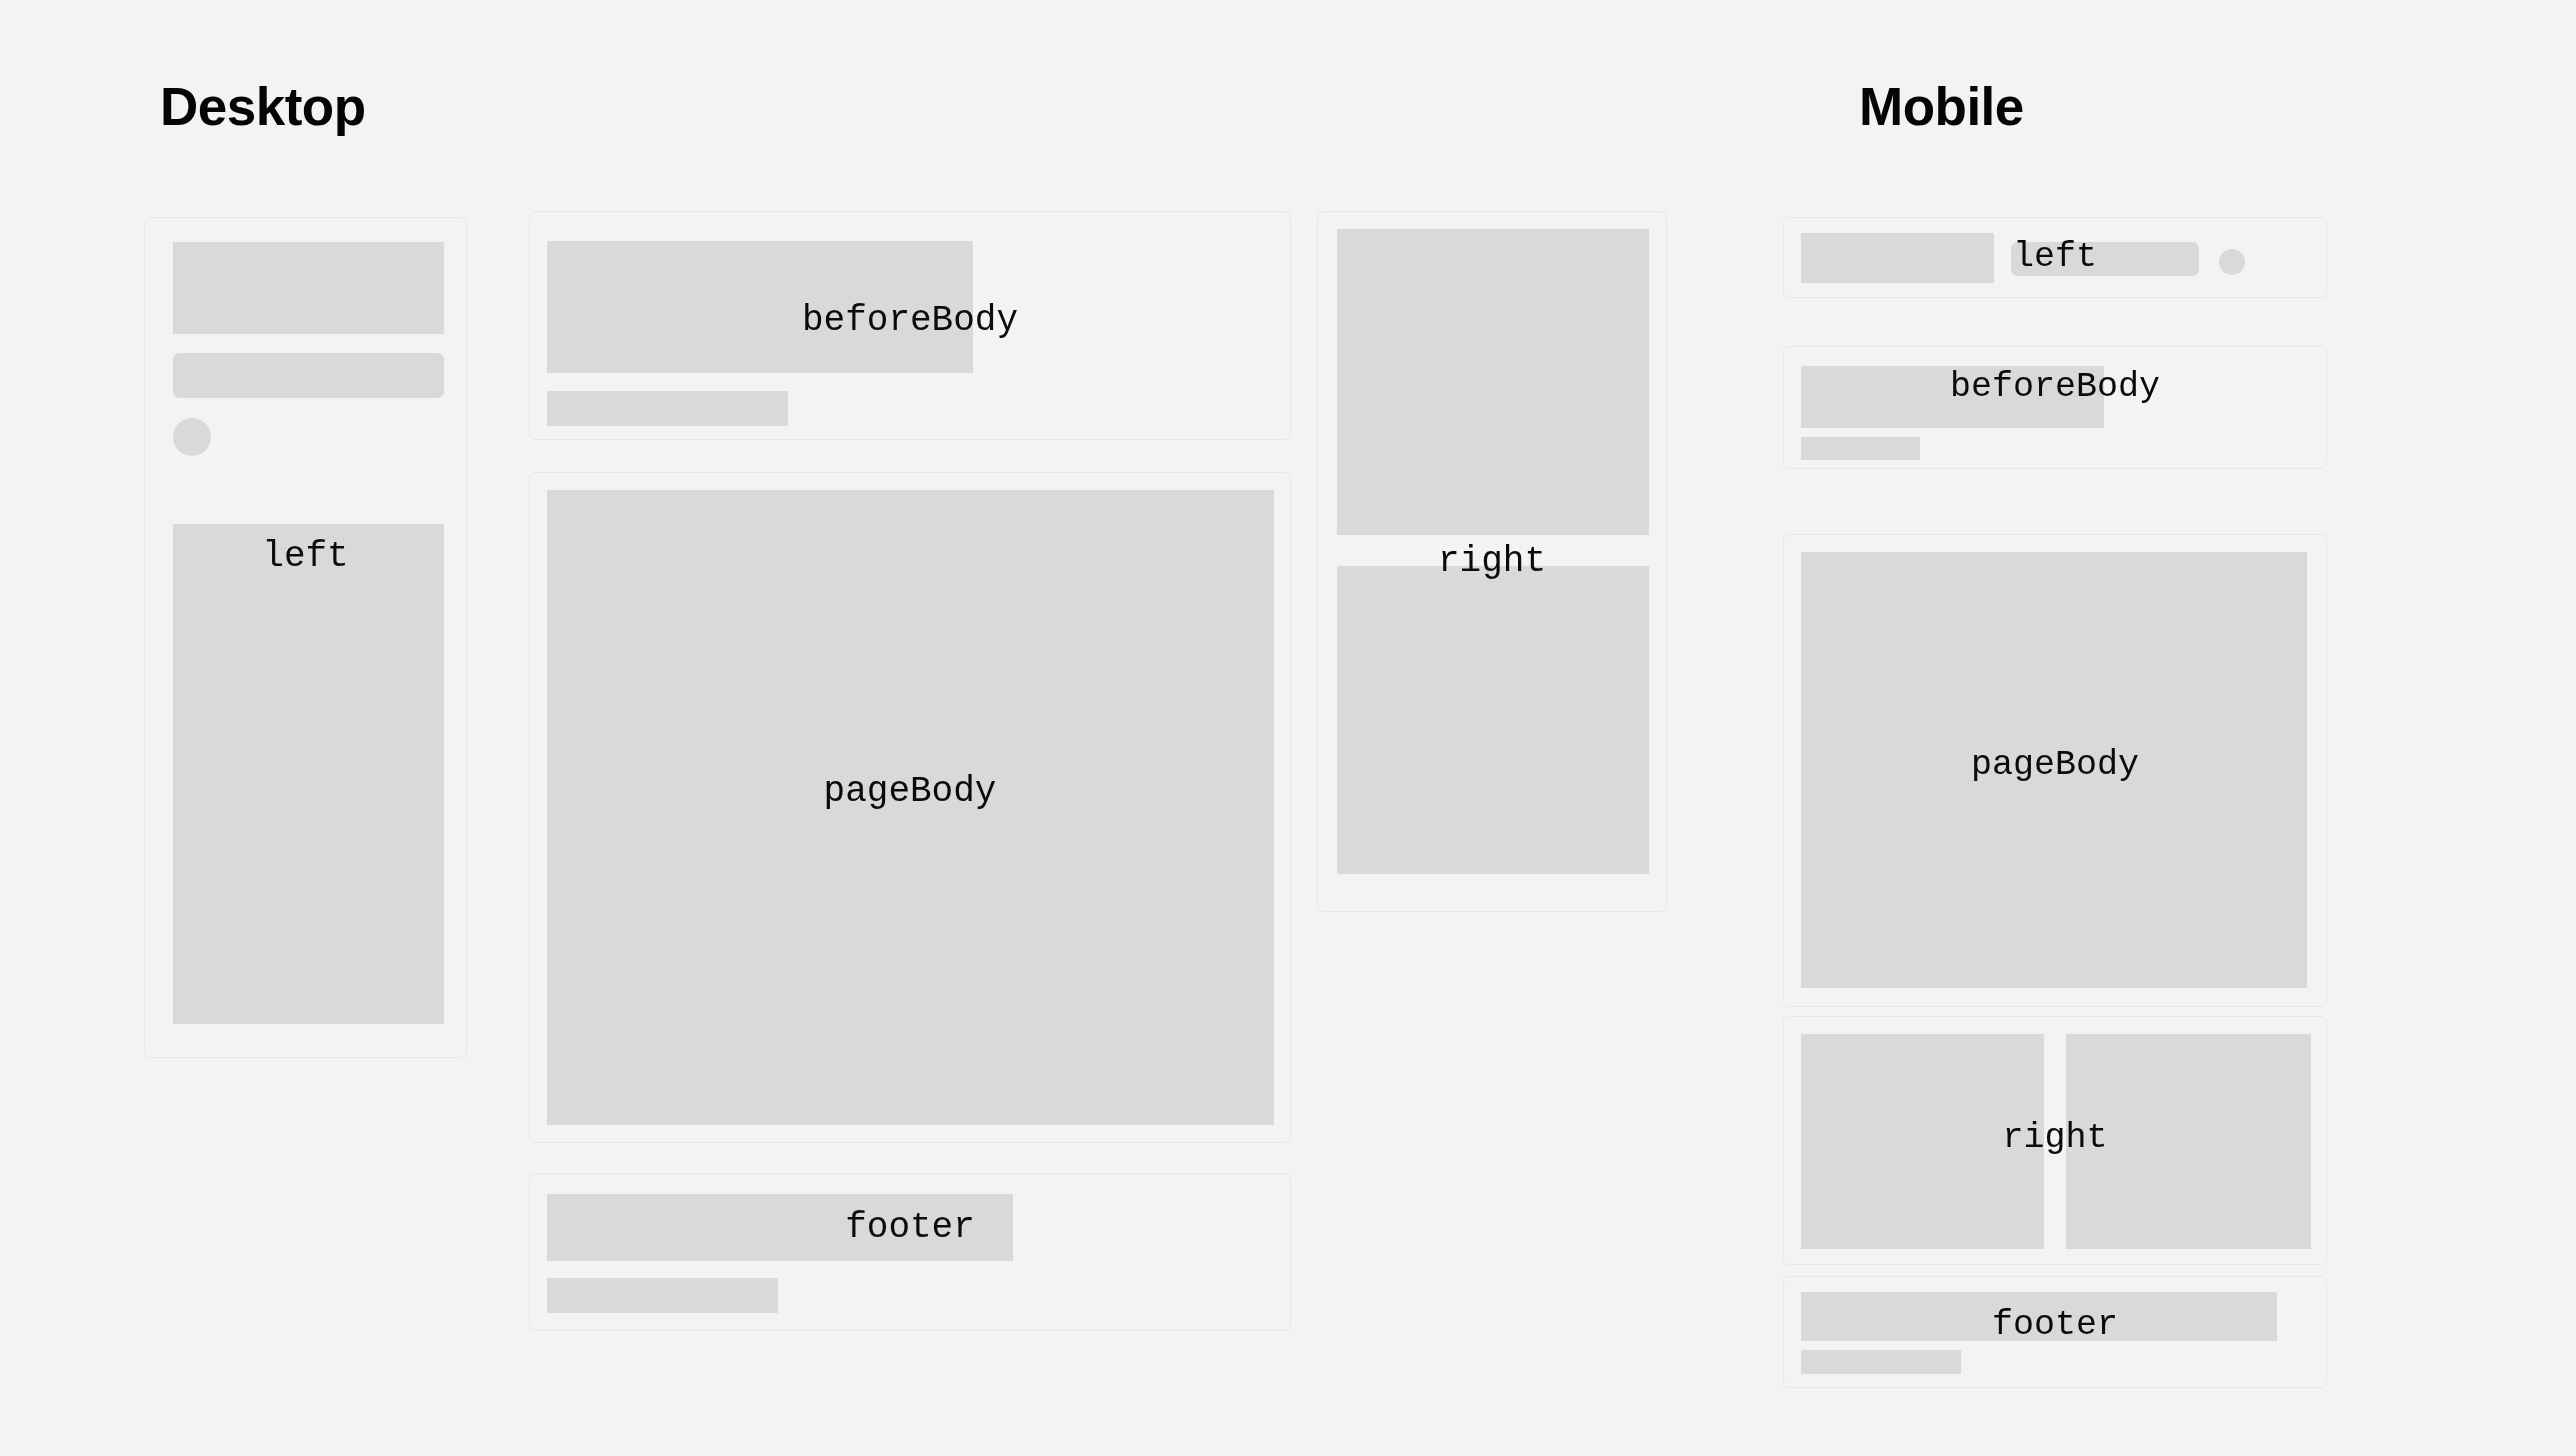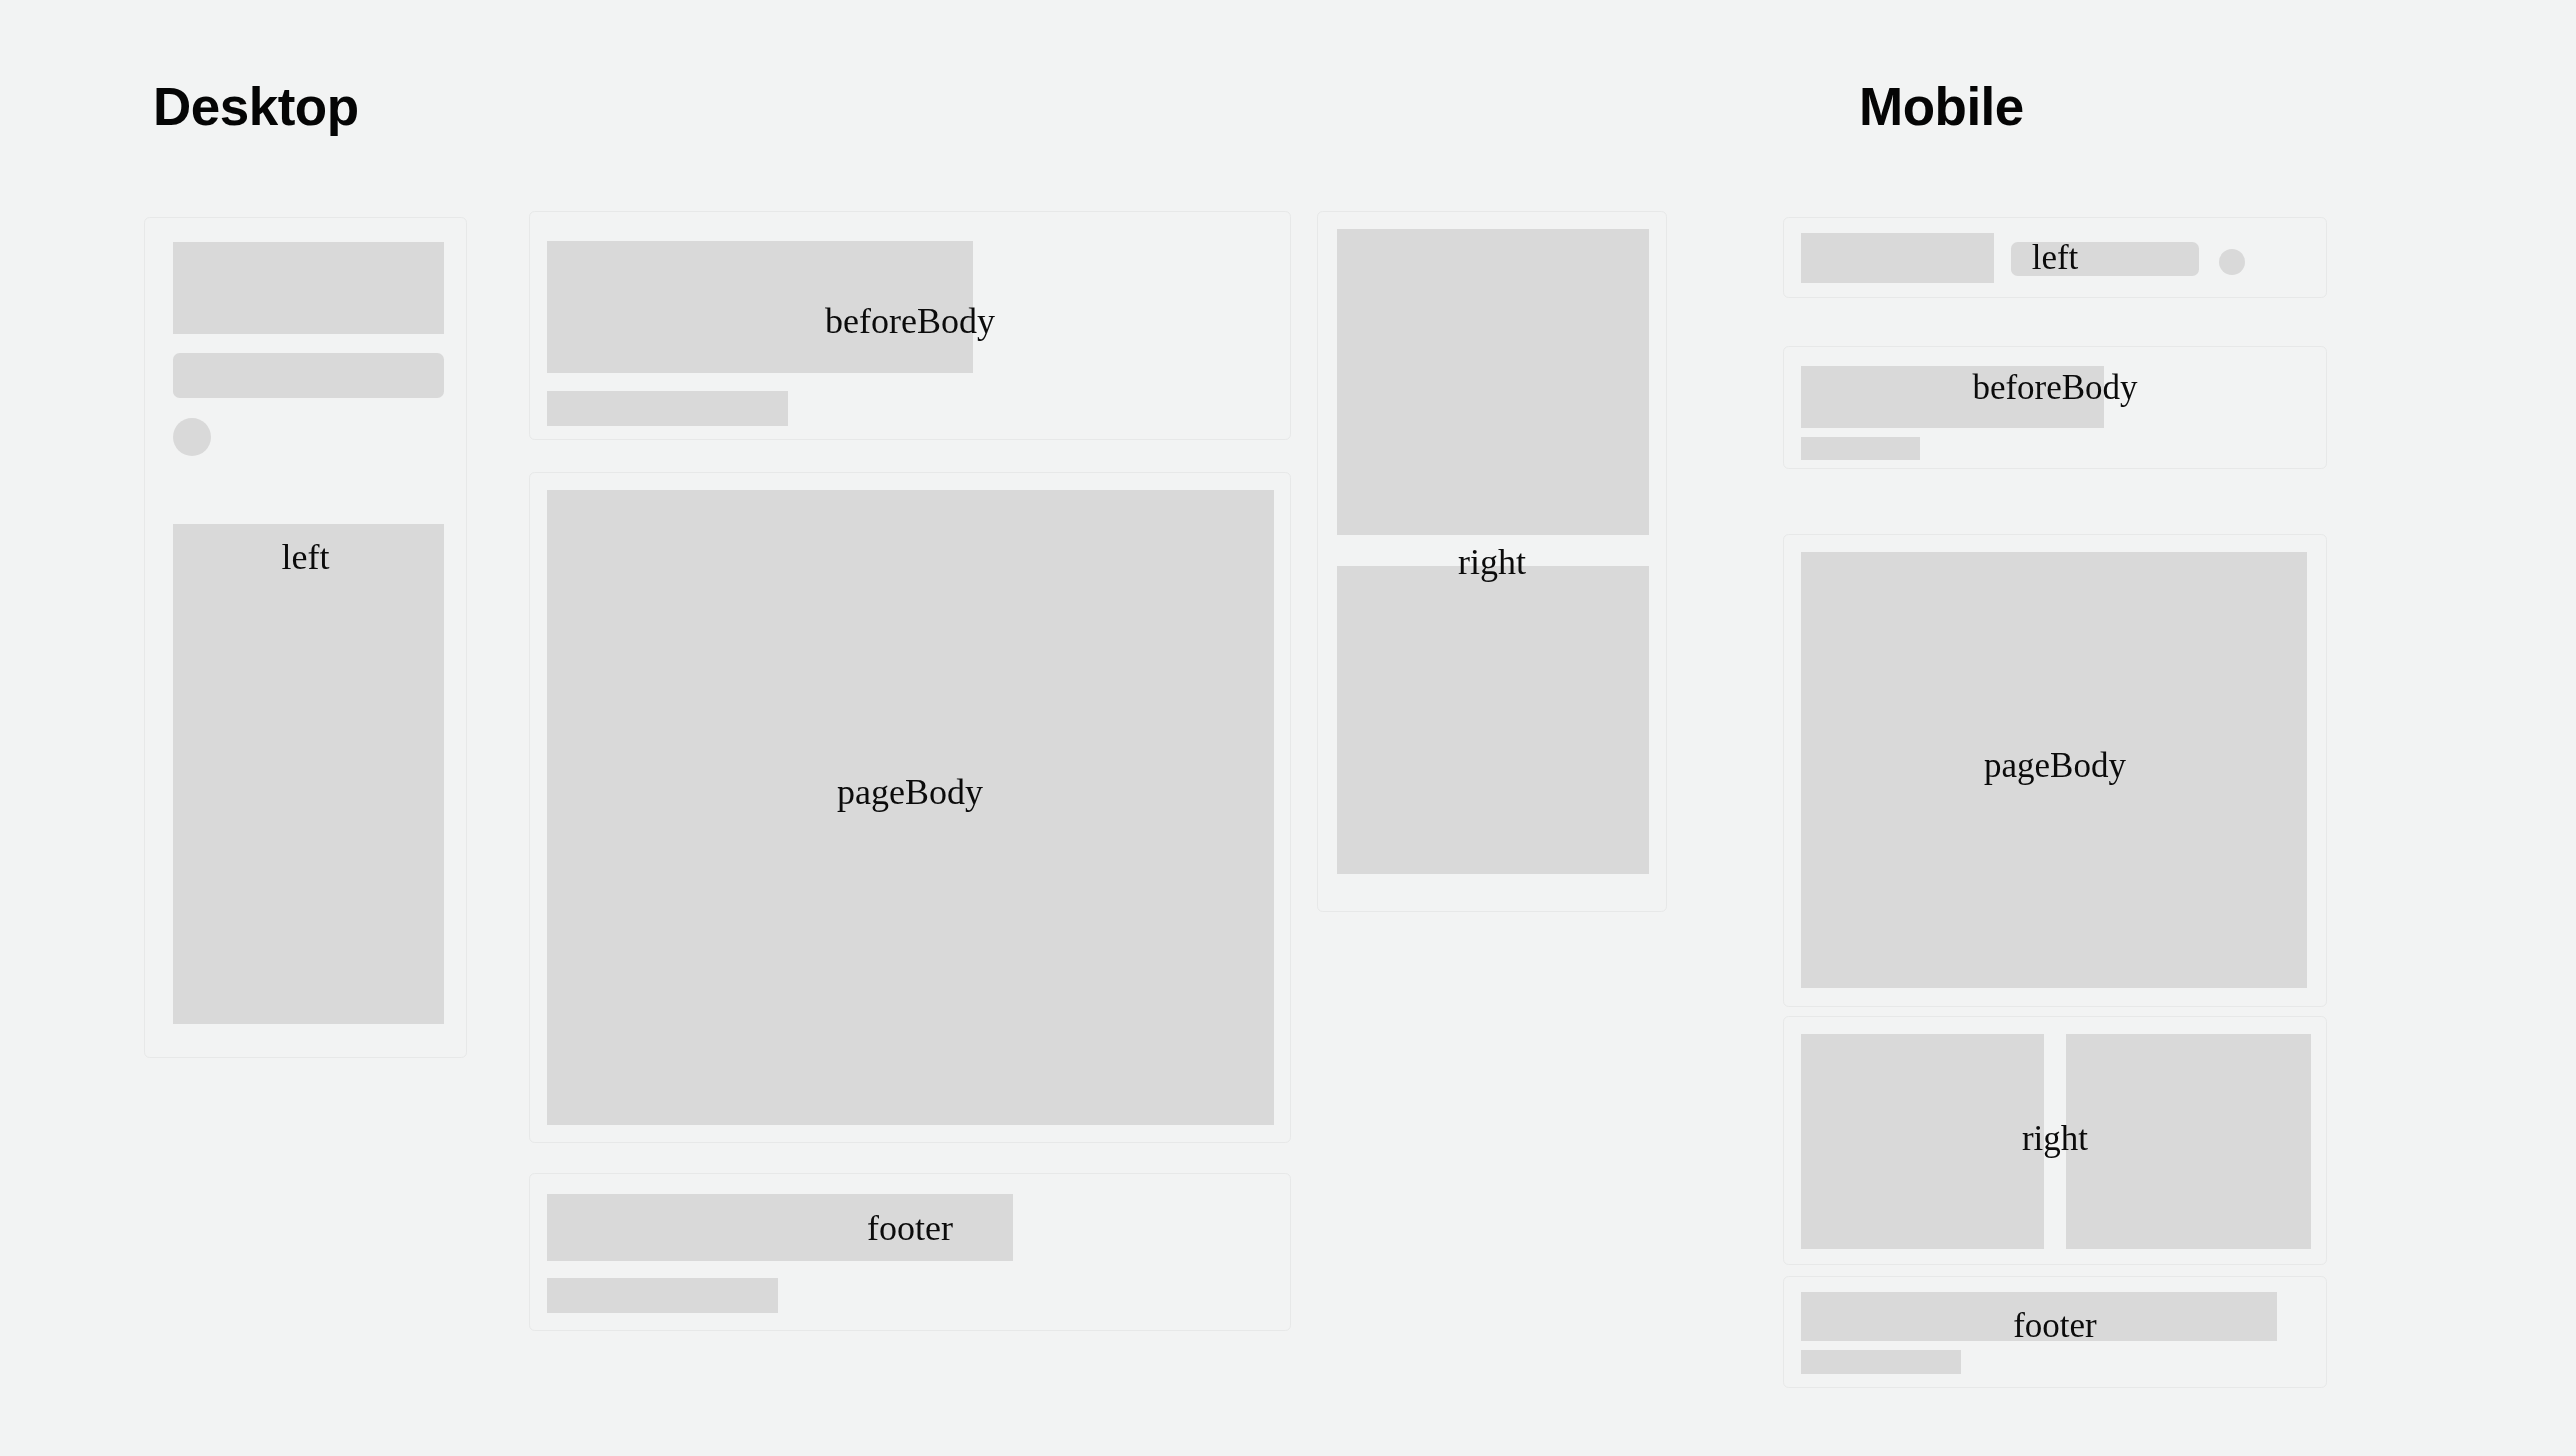--- a/index.html
+++ b/index.html
@@ -21,21 +21,21 @@
   .section-title {
     position: absolute;
     font-family: "Liberation Sans", sans-serif;
     font-weight: bold;
     font-size: 53px;
     line-height: 1;
     color: #050505;
     letter-spacing: -0.5px;
     white-space: nowrap;
   }
-  #desktop-title { left: 153px; top: 80px; }
+  #desktop-title { left: 160px; top: 80px; }
   #mobile-title  { left: 1859px; top: 80px; }
 
   
   .panel {
     position: absolute;
     background: #f2f3f3;
     border: 1.9px solid #e7e8e8;
     border-radius: 5.6px;
   }
 
@@ -43,21 +43,21 @@
   .ph {
     background: #d9d9d9;
     position: absolute;
   }
   .ph.round   { border-radius: 6.6px; }
   .ph.circle  { border-radius: 50%; }
 
   
   .slot-label {
     position: absolute;
-    font-family: Liberation Serif, serif;
+    font-family: Liberation Mono, monospace;
     font-size: 36px;
     line-height: 1;
     color: #0b0b0b;
     white-space: nowrap;
     text-align: center;
     pointer-events: none;
   }
   .slot-label.small { font-size: 35px; }
 
   

